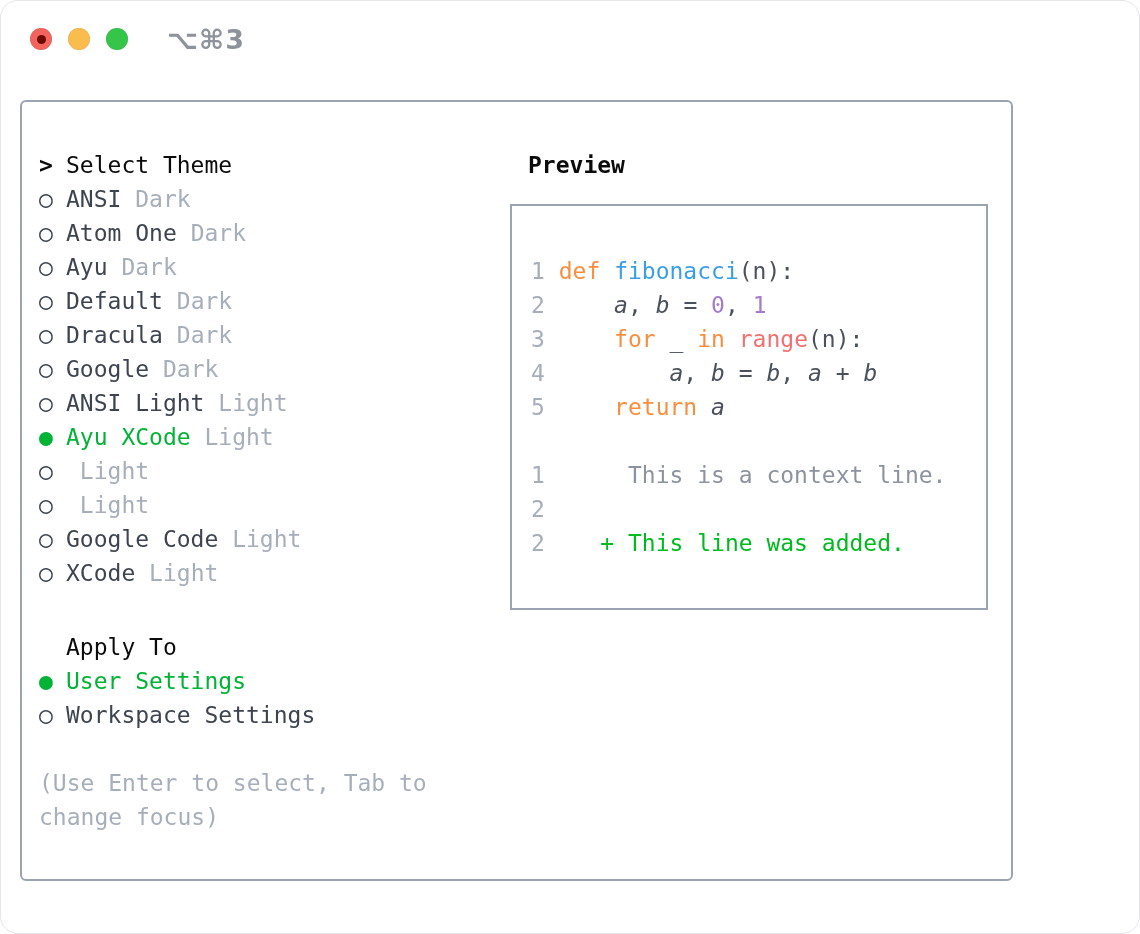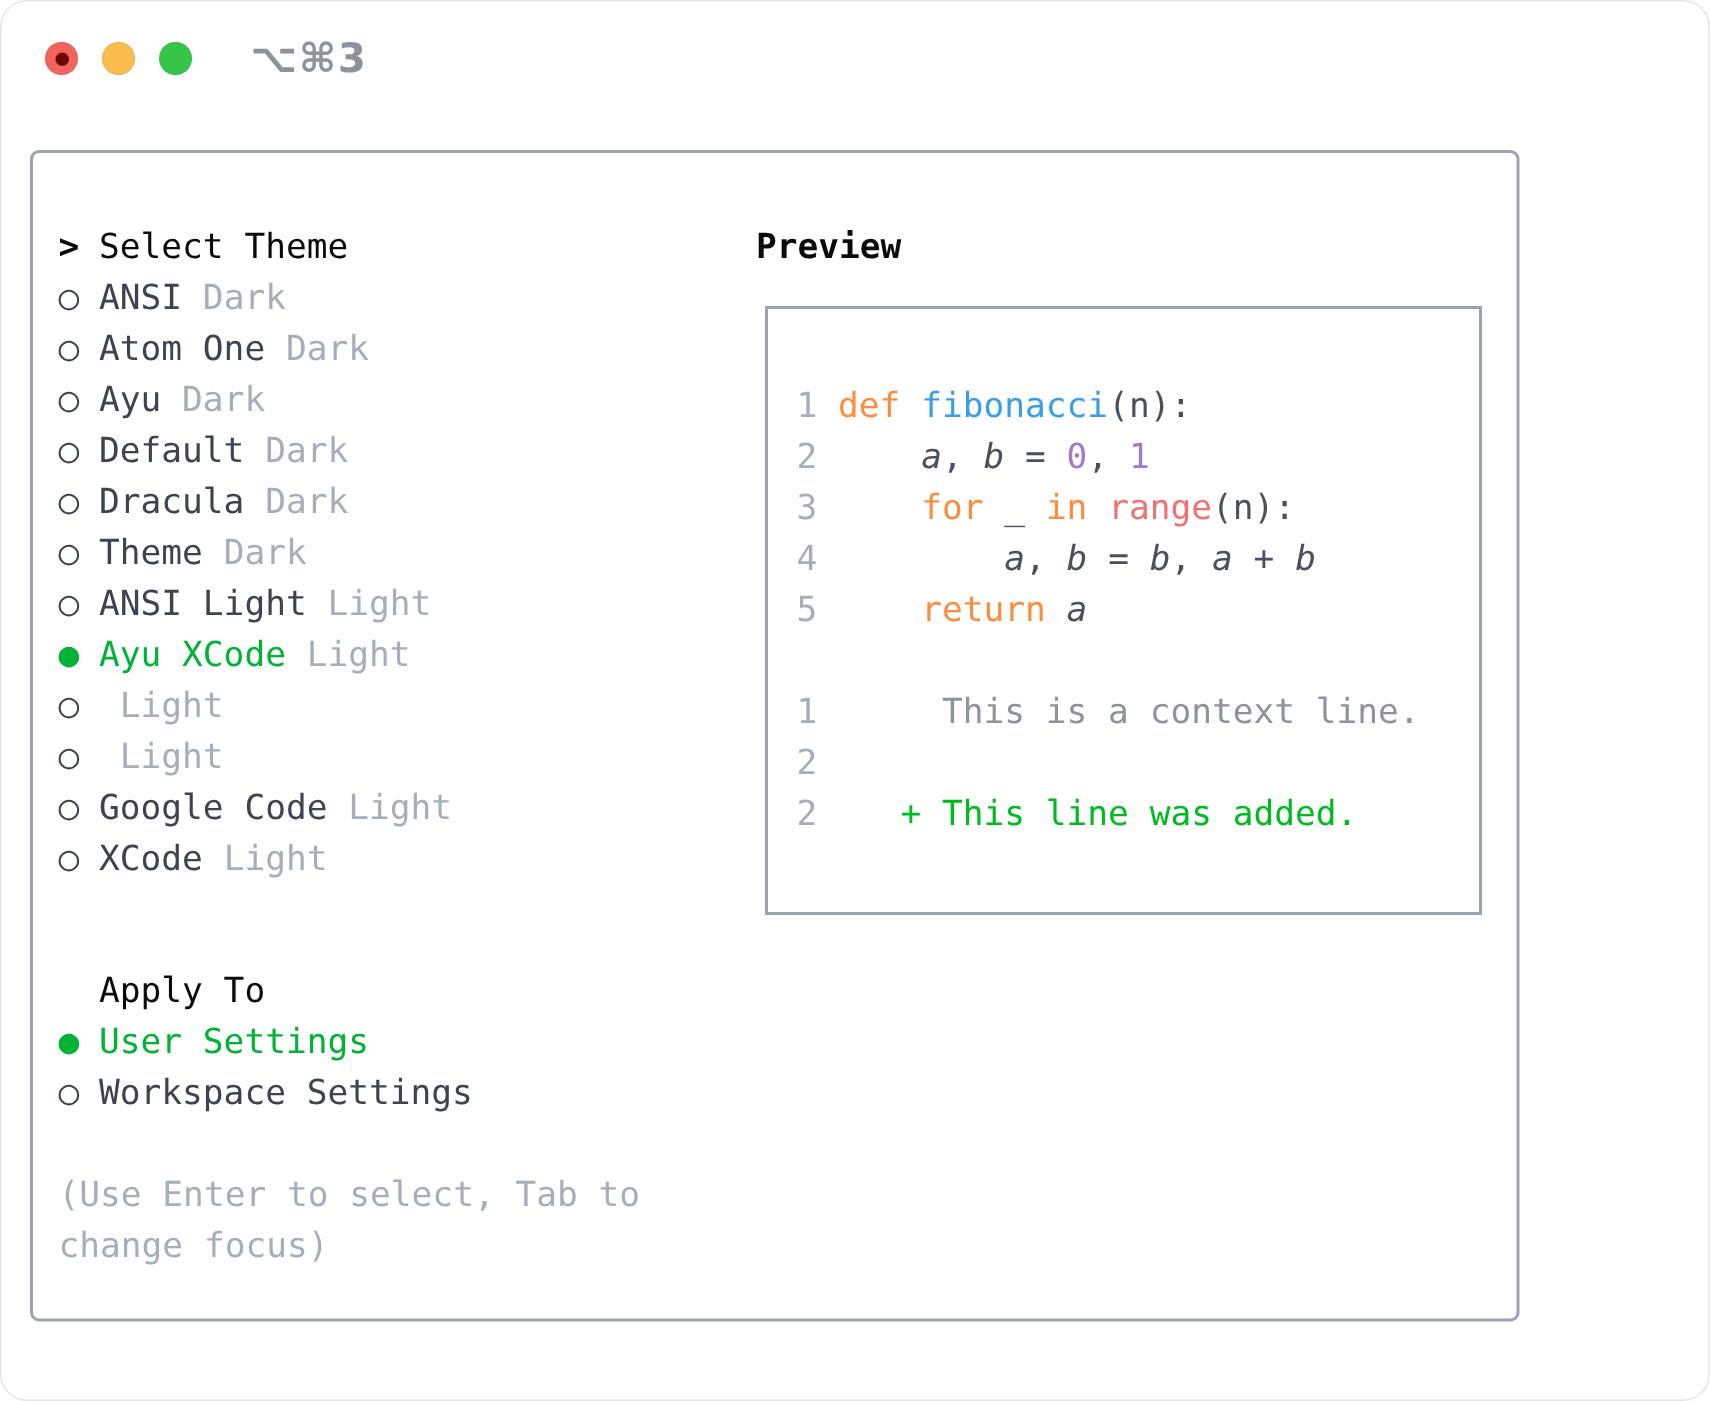--- a/index.html
+++ b/index.html
@@ -42,27 +42,27 @@
 
   .left-col{position:absolute;left:17px;top:46px;width:432px}
   .row{display:flex;white-space:pre}
   .marker{display:inline-block;width:27px;flex:0 0 27px;color:var(--text-primary)}
   .marker.sel{color:var(--accent-green)}
   .prompt{color:#0b0b0b;font-weight:bold}
   .hdr{color:#0b0b0b;font-weight:normal}
   .theme-name{color:var(--text-primary)}
   .theme-name.sel{color:var(--accent-green)}
   .theme-variant{color:var(--text-muted)}
-  .apply-header{margin-top:54px}
+  .apply-header{margin-top:40px}
   .opt-label{color:var(--text-primary)}
   .opt-label.sel{color:var(--accent-green)}
   .help{margin-top:34px;color:var(--text-muted);white-space:normal}
 
   
-  .preview-title{position:absolute;left:482px;top:46px;color:#0b0b0b;font-weight:bold}
+  .preview-title{position:absolute;left:506px;top:46px;color:#0b0b0b;font-weight:bold}
   .preview-box{position:absolute;left:488px;top:102px;width:478px;height:406px;
     border:2px solid var(--panel-border);background:#fff;padding:48px 10px 0 19px;overflow:hidden}
   .code-line{display:flex;white-space:pre;font-size:23px;line-height:34px}
   .ln{display:inline-block;min-width:13px;color:var(--text-muted)}
   .tok-pl{color:var(--code-plain)}
   .tok-var{color:var(--code-plain);font-style:italic}
   .tok-kw{color:var(--keyword-orange)}
   .tok-fn{color:var(--function-blue)}
   .tok-num{color:var(--constant-purple)}
   .tok-bi{color:var(--builtin-coral)}
@@ -88,21 +88,21 @@
       <div class="row">
         <span class="marker prompt">&gt;</span><span class="hdr">Select Theme</span>
       </div>
 
       <div id="theme-list">
           <div class="row"><span class="marker">○</span><span class="theme-name">ANSI</span><span class="theme-variant"> Dark</span></div>
           <div class="row"><span class="marker">○</span><span class="theme-name">Atom One</span><span class="theme-variant"> Dark</span></div>
           <div class="row"><span class="marker">○</span><span class="theme-name">Ayu</span><span class="theme-variant"> Dark</span></div>
           <div class="row"><span class="marker">○</span><span class="theme-name">Default</span><span class="theme-variant"> Dark</span></div>
           <div class="row"><span class="marker">○</span><span class="theme-name">Dracula</span><span class="theme-variant"> Dark</span></div>
-          <div class="row"><span class="marker">○</span><span class="theme-name">Theme</span><span class="theme-variant"> Dark</span></div>
+          <div class="row"><span class="marker">○</span><span class="theme-name">Google</span><span class="theme-variant"> Dark</span></div>
           <div class="row"><span class="marker">○</span><span class="theme-name">ANSI Light</span><span class="theme-variant"> Light</span></div>
           <div class="row"><span class="marker sel">●</span><span class="theme-name sel">Ayu XCode</span><span class="theme-variant"> Light</span></div>
           <div class="row"><span class="marker">○</span><span class="theme-variant"> Light</span></div>
           <div class="row"><span class="marker">○</span><span class="theme-variant"> Light</span></div>
           <div class="row"><span class="marker">○</span><span class="theme-name">Google Code</span><span class="theme-variant"> Light</span></div>
           <div class="row"><span class="marker">○</span><span class="theme-name">XCode</span><span class="theme-variant"> Light</span></div>
         </div>
 
       <div class="row apply-header">
         <span class="marker"> </span><span class="hdr">Apply To</span>

